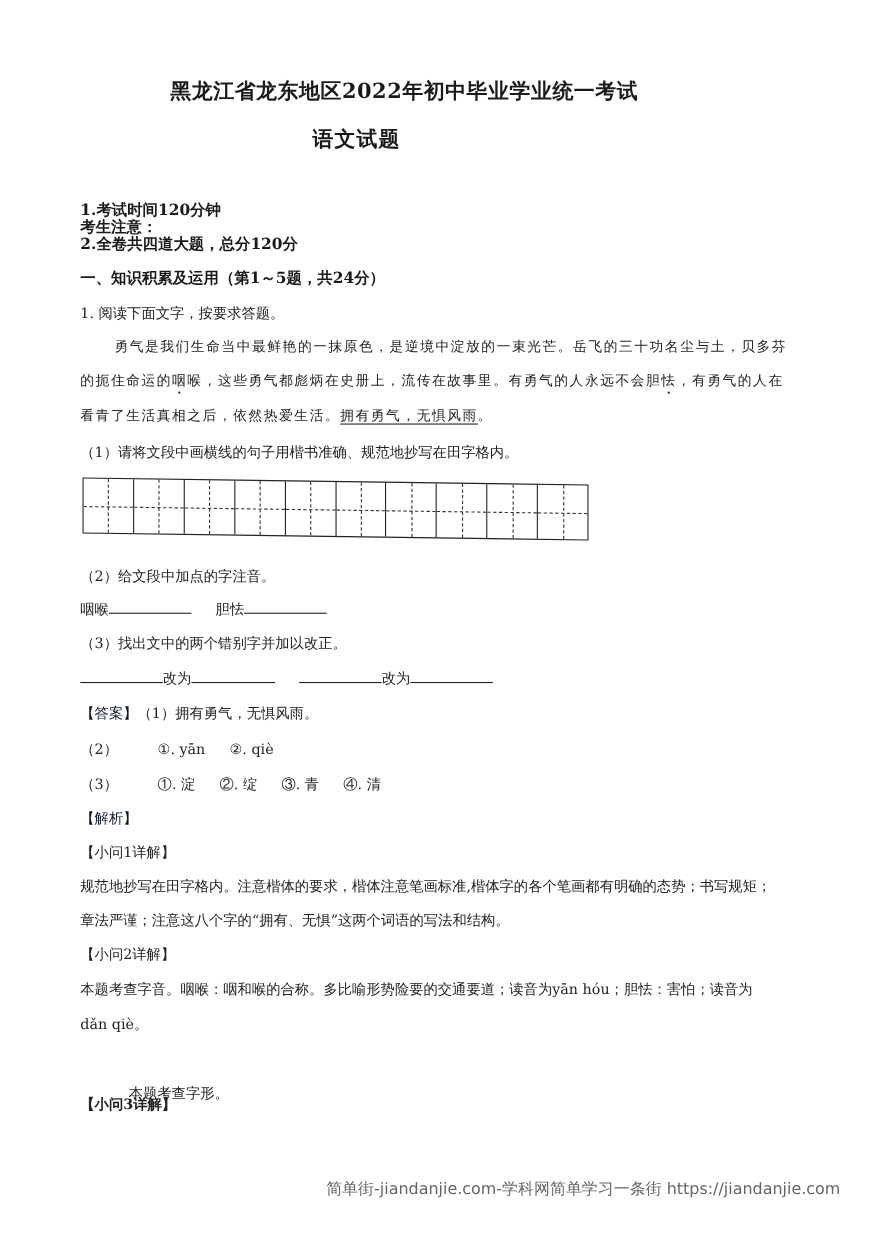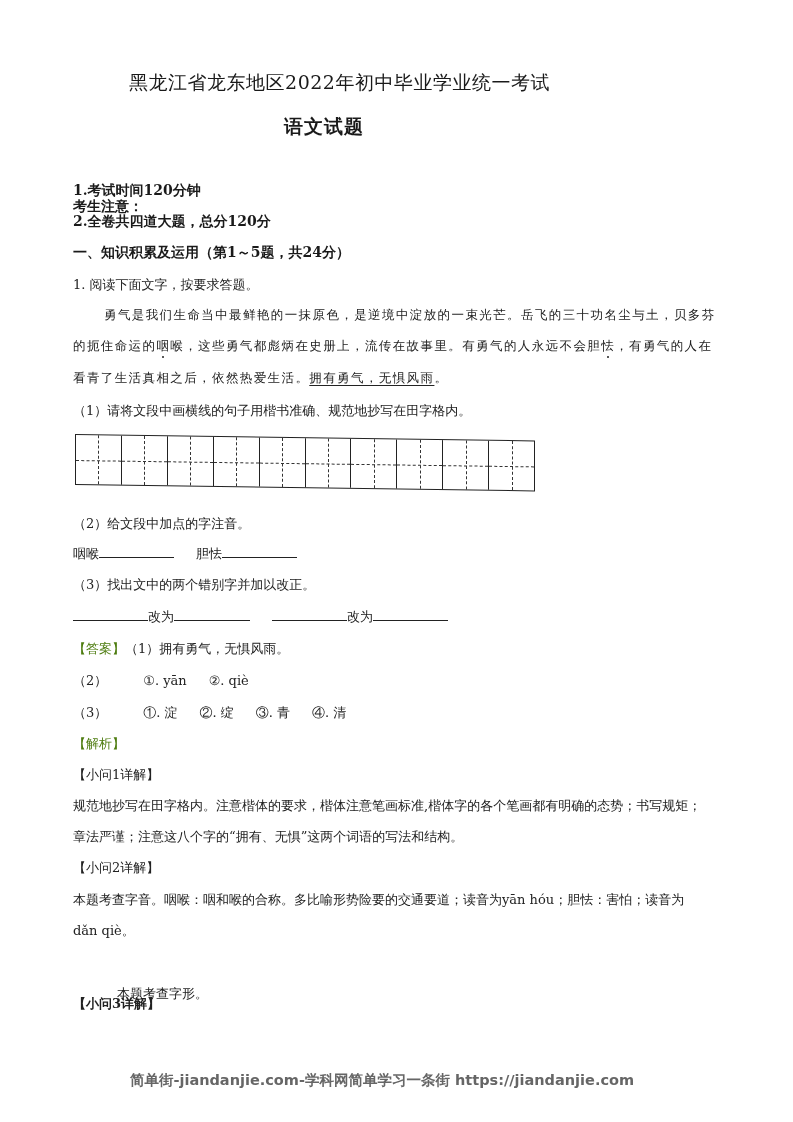--- a/index.html
+++ b/index.html
@@ -4,59 +4,59 @@
 <style>
   html, body { margin: 0; padding: 0; background: #ffffff; }
   body {
     width: 793px; height: 1122px; position: relative; overflow: hidden;
     font-family: "DejaVu Serif", "Liberation Serif", serif;
     color: #1a1a1a;
   }
   .abs { position: absolute; white-space: nowrap; }
   .title {
     left: 0; width: 679px; text-align: center; top: 70px;
-    font-size: 19px; font-weight: normal; letter-spacing: 0.5px;
+    font-size: 19px; font-weight: bold; letter-spacing: 0.5px; padding-left: 28px;
   }
   .subtitle {
     left: 0; width: 648px; text-align: center; top: 114px;
     font-size: 19px; font-weight: bold; letter-spacing: 1px;
   }
   .bold14 { font-size: 14px; font-weight: bold; left: 73px; }
   .body13 { font-size: 13px; left: 73px; color: #222; }
   .passage { font-size: 12.5px; color: #222; letter-spacing: 1.4px; }
   .ul { text-decoration: underline; text-underline-offset: 3px; }
   .dotted { position: relative; }
   .dotted::after {
     content: ""; position: absolute; left: 50%; bottom: -5px;
     width: 2px; height: 2px; background: #222; border-radius: 50%;
     transform: translateX(-50%);
   }
   .blank { display: inline-block; border-bottom: 1px solid #222; height: 12px; vertical-align: baseline; }
-  .blue { color: #4d7c0f; }
+  .blue { color: #0f172a; }
   .grid {
     position: absolute; left: 75px; top: 434px; width: 458px; height: 49px;
     display: flex; border: 1.5px solid #222; transform: skewY(0.8deg);
     transform-origin: left top;
   }
   .cell {
     flex: 1; position: relative; border-right: 1.5px solid #222;
   }
   .cell:last-child { border-right: none; }
   .cell::before {
     content: ""; position: absolute; left: 50%; top: 0; bottom: 0;
     border-left: 1.5px dashed #333;
   }
   .cell::after {
     content: ""; position: absolute; top: 50%; left: 0; right: 0;
     border-top: 1.5px dashed #333;
   }
   .footer {
-    left: 0; width: 764px; text-align: center; top: 1071px;
+    left: 0; width: 764px; text-align: right; top: 1071px;
     font-family: "DejaVu Sans", "Liberation Sans", sans-serif;
-    font-size: 14.5px; color: #666; font-weight: bold;
+    font-size: 14.5px; color: #666;
   }
   .gap { display: inline-block; }
 </style>
 </head>
 <body>
 
 <div class="abs title">黑龙江省龙东地区2022年初中毕业学业统一考试</div>
 <div class="abs subtitle">语文试题</div>
 
 <div class="abs bold14" style="top:152px;margin-top:46px;">考生注意：</div>

